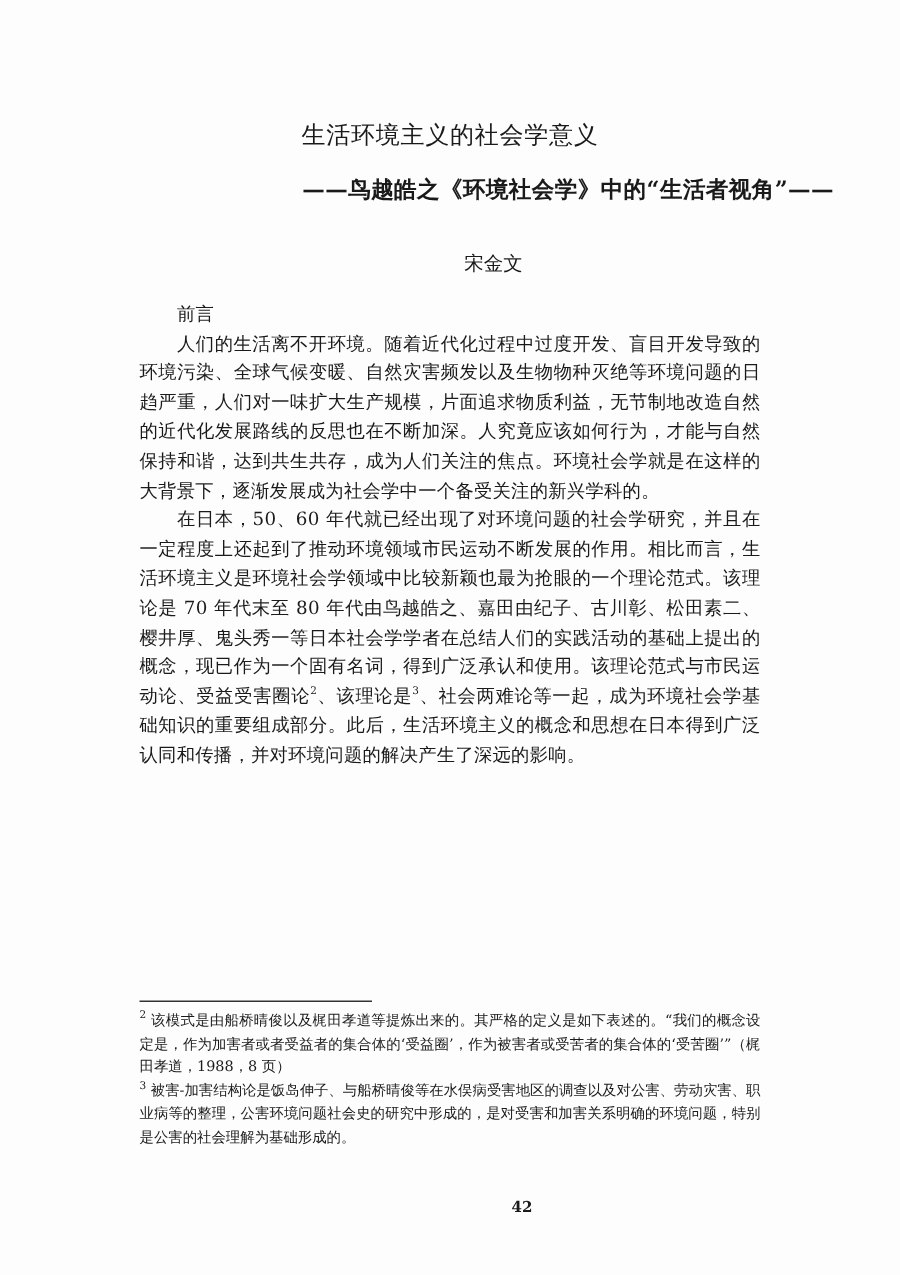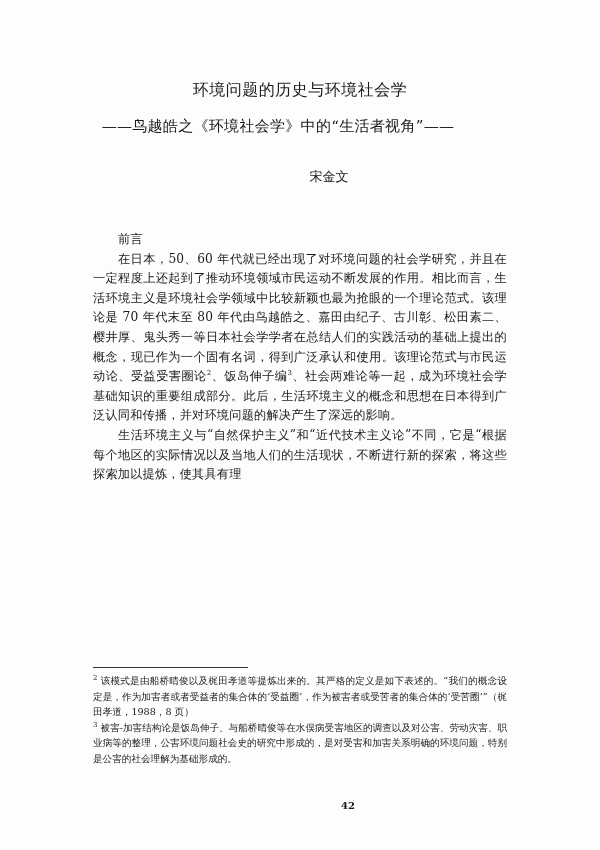--- a/index.html
+++ b/index.html
@@ -1,48 +1,48 @@
 <!DOCTYPE html>
 <html><head>
 <meta charset="utf-8">
 <style>
   html, body { margin: 0; padding: 0; background: #ffffff; }
   body { width: 600px; height: 850px; position: relative; overflow: hidden;
          font-family: "DejaVu Serif", "Liberation Serif", serif; color: #1a1a1a; }
   .page { position: absolute; left: 0; top: 0; width: 600px; height: 850px; background: #fdfdfd; }
   .title { position: absolute; left: 0; width: 600px; text-align: center; top: 80px;
            font-size: 16px; letter-spacing: 0.5px; line-height: 20px; }
-  .subtitle { position: absolute; left: 0; width: 556px; text-align: center; top: 116px;
-              font-size: 15px; line-height: 20px; letter-spacing: 0.3px; }
+  .subtitle { position: absolute; left: 0; width: 556px; text-align: right; top: 116px;
+              font-size: 15px; line-height: 20px; letter-spacing: 0.3px; font-weight: bold; }
   .author { position: absolute; left: 0; width: 600px; text-align: center; top: 168px;
             font-size: 13px; line-height: 18px; padding-left: 29px; }
   .body { position: absolute; left: 93px; top: 200px; width: 414px;
-          font-size: 12.2px; line-height: 19.6px; text-align: justify; letter-spacing: 0.2px; margin-top: 30px; }
+          font-size: 12.2px; line-height: 19.6px; text-align: justify; letter-spacing: 0.2px; }
   .body p { margin: 0; text-indent: 25px; }
   .body p.heading { text-indent: 25px; }
   sup { font-size: 7px; line-height: 0; vertical-align: super; }
   .rule { position: absolute; left: 93px; top: 667px; width: 155px; height: 0; border-top: 1px solid #333; }
   .notes { position: absolute; left: 93px; top: 673px; width: 414px;
            font-size: 9.6px; line-height: 15.5px; text-align: justify; }
   .notes p { margin: 0; }
   .pageno { position: absolute; left: 0; width: 600px; text-align: center; top: 800px;
             font-size: 10px; font-weight: bold; padding-left: 48px; }
 </style>
 </head>
 <body>
 
 <div class="page">
-  <div class="title">环境问题的历史与环境社会学</div>
+  <div class="title">生活环境主义的社会学意义</div>
   <div class="subtitle">——鸟越皓之《环境社会学》中的“生活者视角”——</div>
   <div class="author">宋金文</div>
 
   <div class="body">
     <p class="heading">前言</p>
-    <p><span>在日本，50、60 年代就已经出现了对环境问题的社会学研究，并且在一定程度上还起到了推动环境领域市民运动不断发展的作用。相比而言，生活环境主义是环境社会学领域中比较新颖也最为抢眼的一个理论范式。该理论是 70 年代末至 80 年代由鸟越皓之、嘉田由纪子、古川彰、松田素二、樱井厚、鬼头秀一等日本社会学学者在总结人们的实践活动的基础上提出的概念，现已作为一个固有名词，得到广泛承认和使用。该理论范式与市民运动论、受益受害圈论</span><sup>2</sup><span>、饭岛伸子编</span><sup>3</sup><span>、社会两难论等一起，成为环境社会学基础知识的重要组成部分。此后，生活环境主义的概念和思想在日本得到广泛认同和传播，并对环境问题的解决产生了深远的影响。</span></p>
-    <p><span>生活环境主义与“自然保护主义”和“近代技术主义论”不同，它是“根据每个地区的实际情况以及当地人们的生活现状，不断进行新的探索，将这些探索加以提炼，使其具有理</span></p>
+    <p><span>人们的生活离不开环境。随着近代化过程中过度开发、盲目开发导致的环境污染、全球气候变暖、自然灾害频发以及生物物种灭绝等环境问题的日趋严重，人们对一味扩大生产规模，片面追求物质利益，无节制地改造自然的近代化发展路线的反思也在不断加深。人究竟应该如何行为，才能与自然保持和谐，达到共生共存，成为人们关注的焦点。环境社会学就是在这样的大背景下，逐渐发展成为社会学中一个备受关注的新兴学科的。</span></p>
+    <p><span>在日本，50、60 年代就已经出现了对环境问题的社会学研究，并且在一定程度上还起到了推动环境领域市民运动不断发展的作用。相比而言，生活环境主义是环境社会学领域中比较新颖也最为抢眼的一个理论范式。该理论是 70 年代末至 80 年代由鸟越皓之、嘉田由纪子、古川彰、松田素二、樱井厚、鬼头秀一等日本社会学学者在总结人们的实践活动的基础上提出的概念，现已作为一个固有名词，得到广泛承认和使用。该理论范式与市民运动论、受益受害圈论</span><sup>2</sup><span>、该理论是</span><sup>3</sup><span>、社会两难论等一起，成为环境社会学基础知识的重要组成部分。此后，生活环境主义的概念和思想在日本得到广泛认同和传播，并对环境问题的解决产生了深远的影响。</span></p>
   </div>
 
   <div class="rule"></div>
 
   <div class="notes">
     <p><sup>2</sup> <span>该模式是由船桥晴俊以及梶田孝道等提炼出来的。其严格的定义是如下表述的。“我们的概念设定是，作为加害者或者受益者的集合体的‘受益圈’，作为被害者或受苦者的集合体的‘受苦圈’”（梶田孝道，1988，8 页）</span></p>
     <p><sup>3</sup> <span>被害-加害结构论是饭岛伸子、与船桥晴俊等在水俣病受害地区的调查以及对公害、劳动灾害、职业病等的整理，公害环境问题社会史的研究中形成的，是对受害和加害关系明确的环境问题，特别是公害的社会理解为基础形成的。</span></p>
   </div>
 
   <div class="pageno">42</div>

